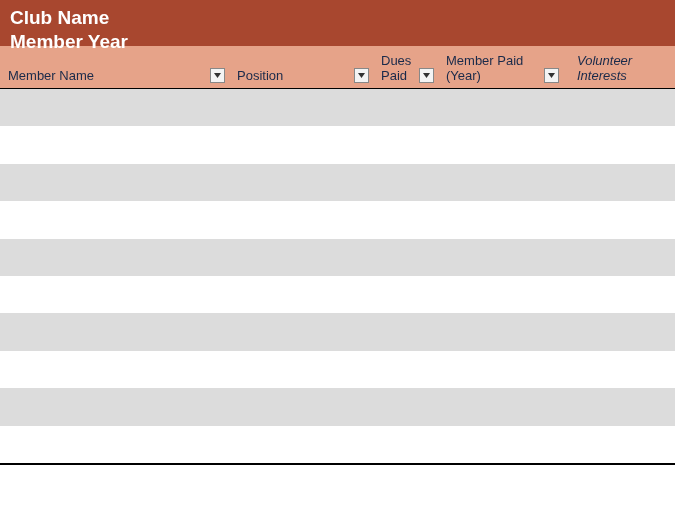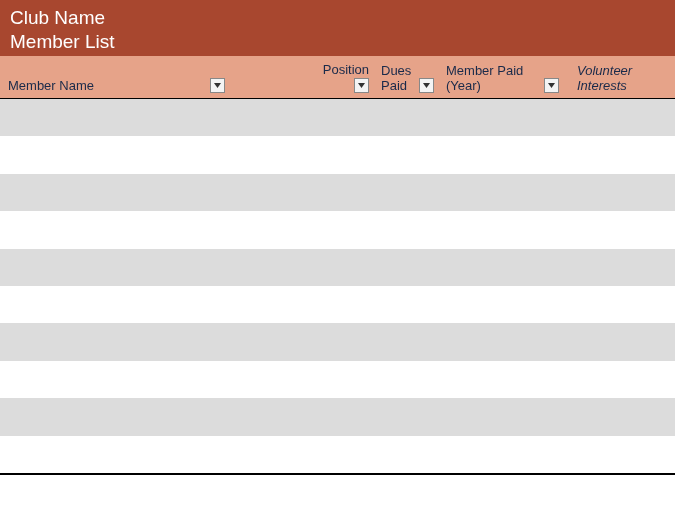--- a/index.html
+++ b/index.html
@@ -7,24 +7,24 @@
       font-family: Arial, sans-serif;
       width: 675px;
       height: 520px;
       background: #fff;
       overflow: hidden;
     }
     .title-bar {
       background: #a8472f;
       color: #fff;
       padding: 6px 22px 10px 10px;
-      font-weight: normal;
+      font-weight: bold;
       font-size: 19px;
       line-height: 1.25;
-      height: 56px;
+      height: 46px;
     }
     .header-row {
       display: flex;
       background: #e6a389;
       height: 43px;
       align-items: flex-end;
       padding-bottom: 4px;
       border-bottom: 1px solid #000;
       font-size: 13px;
       color: #1a2a4a;
@@ -48,40 +48,40 @@
       display: flex;
       align-items: center;
       justify-content: center;
       margin-left: auto;
       margin-bottom: 1px;
       cursor: pointer;
       flex-shrink: 0;
     }
     .filter-btn svg { display: block; }
     .col-member { width: 229px; margin-top: 24px; }
-    .col-position { width: 144px; flex-direction: column; }
+    .col-position { width: 144px; }
     .col-dues { width: 65px; }
     .col-since { width: 125px; }
     .col-vol { width: 112px; padding-left: 14px; font-style: italic; }
     .rows { }
     .data-row {
       height: 37.4px;
     }
     .data-row.odd { background: #dcdcdc; }
     .data-row.even { background: #fff; }
     .bottom-line {
       border-top: 2px solid #000;
     }
   </style>
 </head>
 <body>
 
 <div class="title-bar">
   <div>Club Name</div>
-  <div>Member List</div>
+  <div>Member Year</div>
 </div>
 
 <div class="header-row">
   <div class="col col-member">
     <span class="col-label">Member Name</span>
     <span class="filter-btn">
       <svg width="7" height="5">
           <polygon points="0,0 7,0 3.5,5" fill="#333"></polygon>
         </svg>
     </span>

